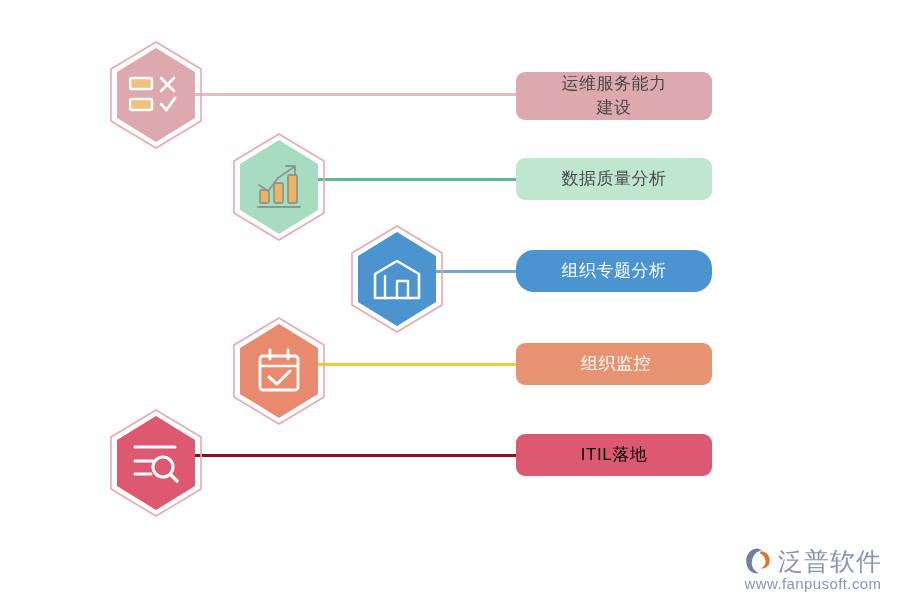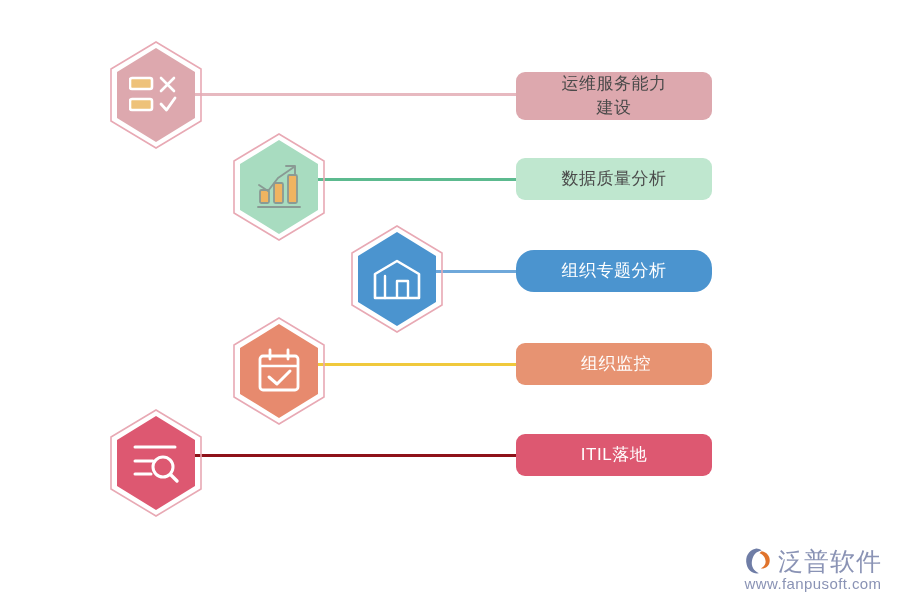--- a/index.html
+++ b/index.html
@@ -216,21 +216,21 @@
   </div>
 
   <div class="pill" style="left:516px; top:250px; height:42px; background:#4b94cf; color:#ffffff;border-radius:18px;">
     <span>组织专题分析</span>
   </div>
 
   <div class="pill" style="left:516px; top:343px; height:42px; background:#e79372; color:#ffffff;padding-left:12px;">
     <span>组织监控</span>
   </div>
 
-  <div class="pill" style="left:516px; top:434px; height:42px; background:#dd5871; color:#ffffff;">
+  <div class="pill" style="left:516px; top:434px; height:42px; background:#dd5871; color:#000000;">
     <span>ITIL落地</span>
   </div>
 
   <div id="watermark">
     <div class="wm-row">
       <svg class="wm-mark" viewBox="0 0 34 34">
         <path d="M13 3 C5 5 1 12 3 21 C4.6 28 10 32 17 31 C11 28 8 23 9 17 C10 10 14 6 20 5 C17.5 3.4 15.4 2.6 13 3 Z" fill="#6f7da6"></path>
         <path d="M20 6 C26 7 30 12 29 18 C28.2 23 24 26 19 25.4 C23 23.6 25 20.4 24.4 16.6 C23.8 12.4 21.2 9.4 17.6 8.2 C18.4 7 19.2 6.3 20 6 Z" fill="#e0732c"></path>
       </svg>
       <div class="wm-title">泛普软件</div>

